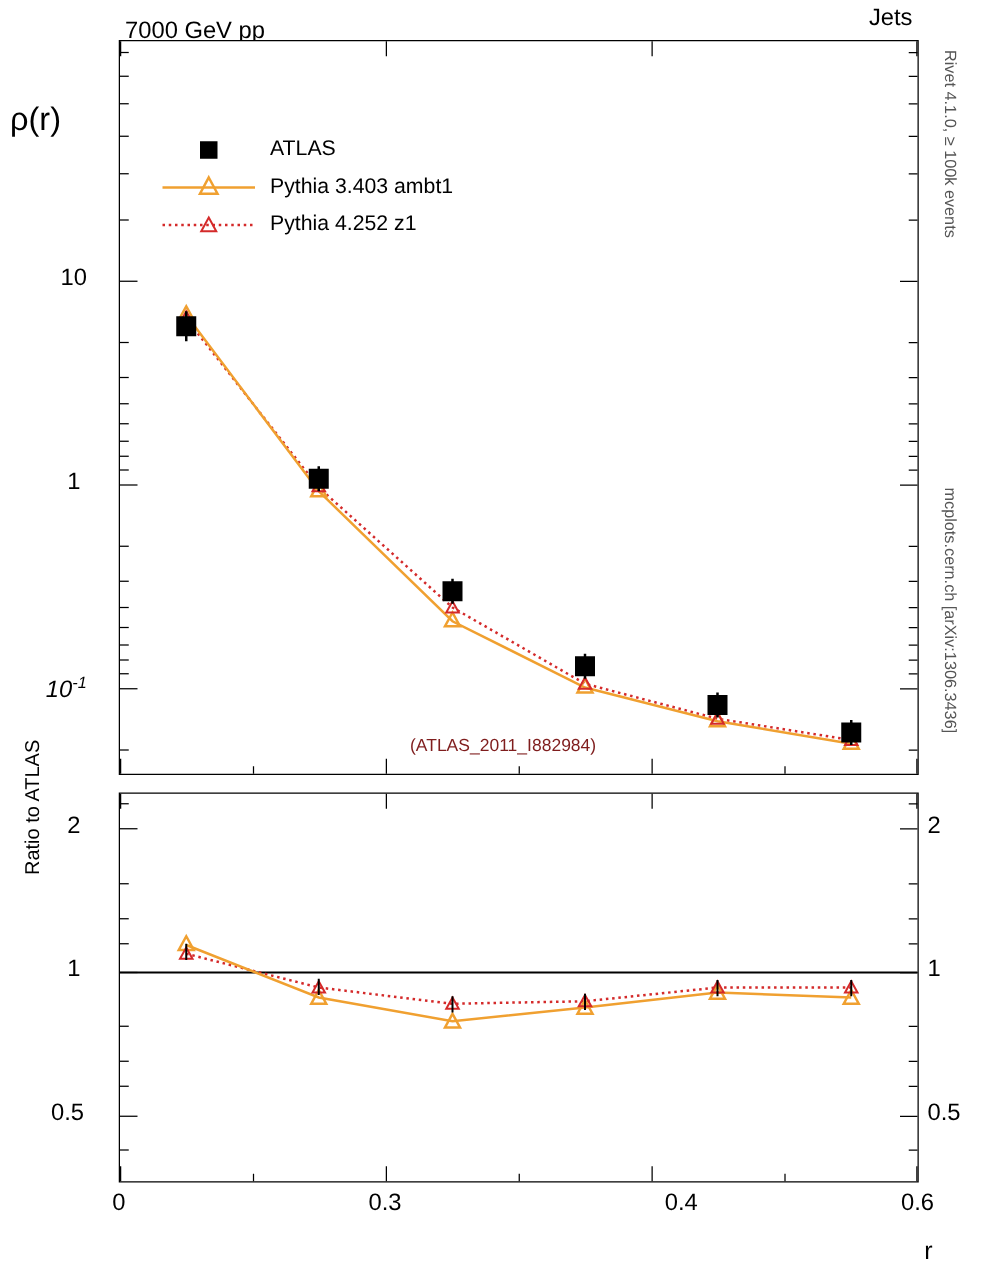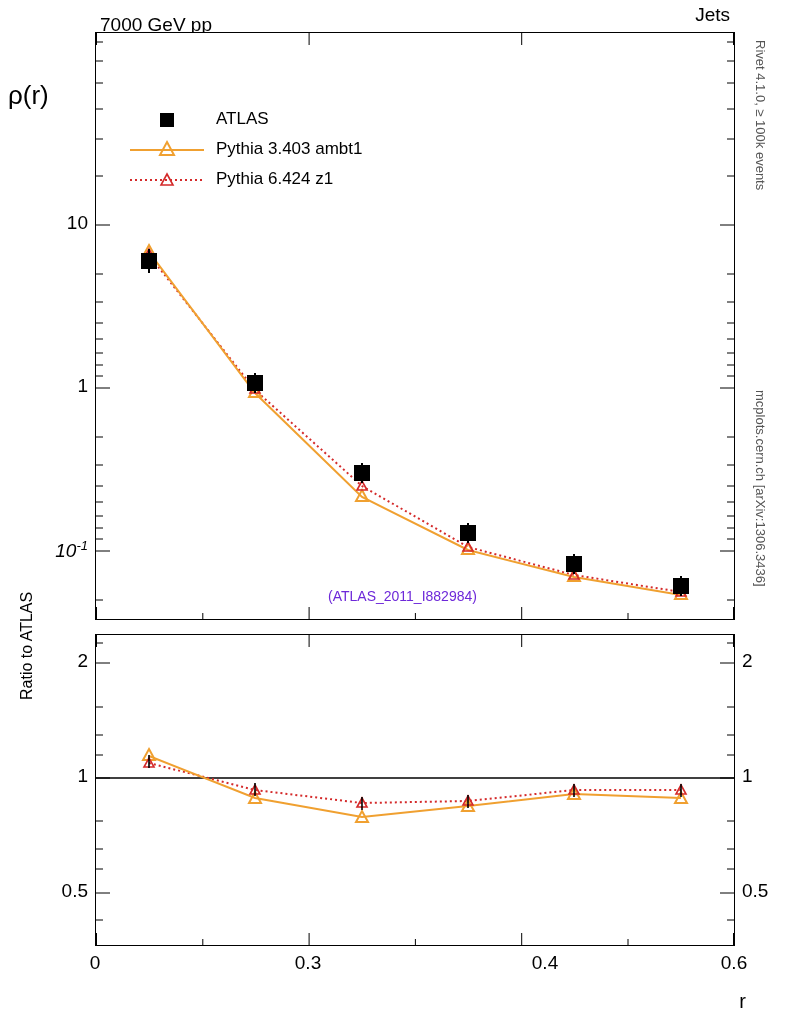--- a/index.html
+++ b/index.html
@@ -15,27 +15,27 @@
   
   .vert{position:absolute;transform-origin:0 0;transform:rotate(90deg);white-space:nowrap;font-size:13px;color:#555;}
 
   
   #main-frame{position:absolute;left:95px;top:32px;width:640px;height:588px;border:1px solid #000;box-sizing:border-box;background:#fff;}
   #ratio-frame{position:absolute;left:95px;top:634px;width:640px;height:312px;border:1px solid #000;box-sizing:border-box;background:#fff;}
 
   svg{position:absolute;left:0;top:0;overflow:visible;}
 
   
-  .ylab{position:absolute;font-size:19px;text-align:right;}
+  .ylab{position:absolute;font-size:19px;text-align:center;}
   .xlab{position:absolute;font-size:19px;text-align:center;}
 
   
   #ytitle{left:8px;top:44px;font-size:26px;margin-top:36px;}
   #plot-title{left:170px;top:58px;font-size:19px;}
-  #watermark{left:328px;top:588px;font-size:14px;color:#6d28d9;}
+  #watermark{left:328px;top:588px;font-size:14px;color:#7f1d1d;}
   #xtitle{right:40px;top:990px;font-size:20px;}
   #ratio-ytitle{position:absolute;left:18px;top:700px;font-size:16px;transform-origin:0 0;transform:rotate(-90deg);white-space:nowrap;}
 
   
   #legend{position:absolute;left:128px;top:105px;font-size:17px;}
   .leg-row{position:relative;height:30px;}
   .leg-mark{position:absolute;left:0;top:0;width:78px;height:30px;}
   .leg-text{position:absolute;left:88px;top:4px;white-space:nowrap;}
 </style>
 </head>
@@ -182,21 +182,21 @@
         <line x1="2" y1="15" x2="76" y2="15" stroke="#f0a030" stroke-width="2"></line>
         <polygon points="39,7 46,20 32,20" fill="none" stroke="#f0a030" stroke-width="2"></polygon>
       </svg>
       <span class="leg-text">Pythia 3.403 ambt1</span>
     </div>
     <div class="leg-row">
       <svg class="leg-mark" viewBox="0 0 78 30">
         <line x1="2" y1="15" x2="76" y2="15" stroke="#d42a2a" stroke-width="2" stroke-dasharray="2,3"></line>
         <polygon points="39,9 45,20 33,20" fill="none" stroke="#d42a2a" stroke-width="1.6"></polygon>
       </svg>
-      <span class="leg-text">Pythia 6.424 z1</span>
+      <span class="leg-text">Pythia 4.252 z1</span>
     </div>
   </div>
 
   <div id="ratio-ytitle">Ratio to ATLAS</div>
 
   <div id="ratio-frame">
     <svg width="638" height="310" viewBox="0 0 638 310">
       <g stroke="#000" stroke-width="1">
         <line x1="0.5" y1="310" x2="0.5" y2="298"></line>
         <line x1="106.8" y1="310" x2="106.8" y2="304"></line>

